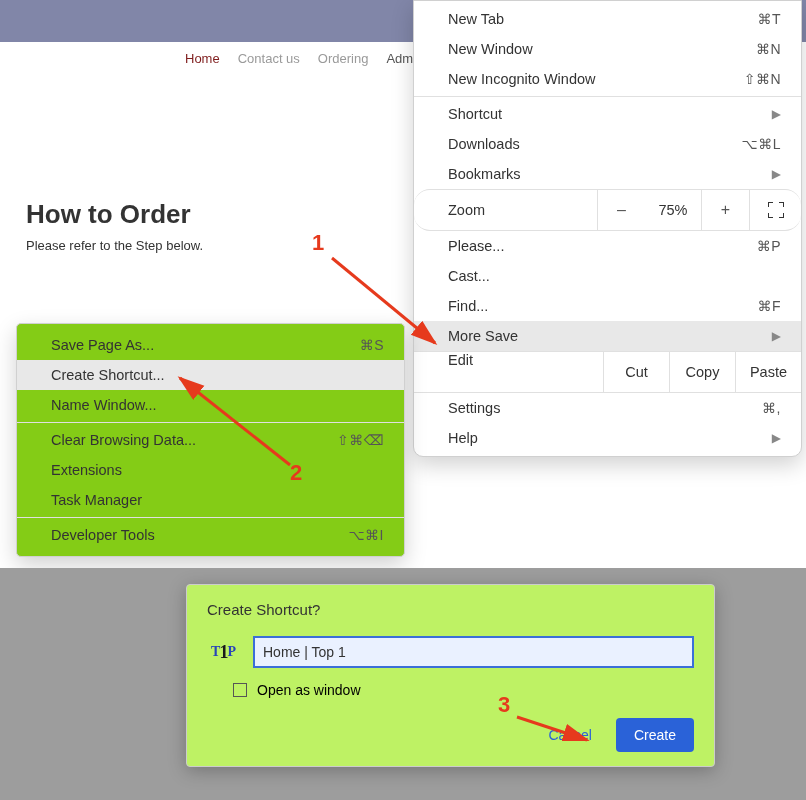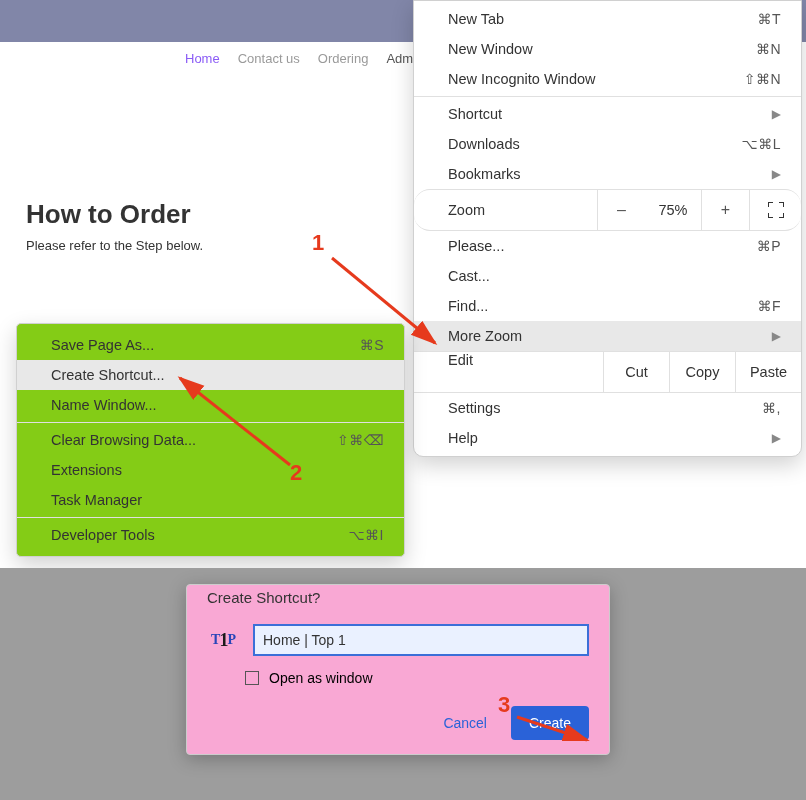--- a/index.html
+++ b/index.html
@@ -20,21 +20,21 @@
     background: #fff;
     height: 32px;
     display: flex;
     align-items: center;
     padding-left: 185px;
     gap: 18px;
     font-size: 13px;
     color: #9a9a9a;
   }
   .nav-strip span { cursor: pointer; }
-  .nav-strip .active { color: #8b5cf6; font-weight: 500; }
+  .nav-strip .active { color: #7f1d1d; font-weight: 500; }
   .nav-strip .dark { color: #555; font-weight: 500; }
   .page-body {
     padding: 30px 26px;
     background: #fff;
     height: 720px;
   }
   .page-title {
     font-size: 26px;
     font-weight: 700;
     color: #333;
@@ -151,26 +151,26 @@
     top: 568px;
     left: 0;
     width: 806px;
     height: 232px;
     background: #9d9d9d;
   }
   .dialog {
     position: absolute;
     top: 584px;
     left: 186px;
-    width: 424px;
-    background: #f9a8d4;
+    width: 529px;
+    background: #bef264;
     border: 1px solid #ccc;
     border-radius: 4px;
     box-shadow: 0 4px 18px rgba(0,0,0,0.25);
-    padding: 4px 20px 14px 20px;
+    padding: 16px 20px 14px 20px;
   }
   .dialog-title { font-size: 15px; margin-bottom: 18px; color: #333; }
   .dialog-row { display: flex; align-items: center; gap: 14px; margin-bottom: 14px; }
   .app-icon {
     width: 32px; height: 22px;
     font-family: Georgia, serif;
     font-weight: bold;
     color: #2845b8;
     font-size: 14px;
     display:flex;align-items:center;justify-content:center;
@@ -179,21 +179,21 @@
   .app-icon .one { color:#1a1a1a; font-size:18px; }
   .dialog-input {
     flex: 1;
     border: 2px solid #3b6fd8;
     padding: 6px 8px;
     font-size: 14px;
     background: #eaf1ff;
     color: #333;
     outline: none;
   }
-  .dialog-check-row { display:flex; align-items:center; gap:10px; margin-left: 38px; margin-bottom: 20px; font-size: 14px; }
+  .dialog-check-row { display:flex; align-items:center; gap:10px; margin-left: 26px; margin-bottom: 20px; font-size: 14px; }
   .checkbox {
     width: 14px; height: 14px;
     border: 1.5px solid #555;
     display: inline-block;
   }
   .dialog-footer { display:flex; justify-content:flex-end; gap: 10px; align-items:center; }
   .btn-cancel { color:#2a62d8; font-size:14px; padding: 8px 14px; cursor:pointer; }
   .btn-create {
     background: #2a62d8;
     color: #fff;
@@ -266,21 +266,21 @@
     <span class="shortcut">⌘P</span>
   </div>
   <div class="menu-item">
     <span>Cast...</span>
   </div>
   <div class="menu-item">
     <span>Find...</span>
     <span class="shortcut">⌘F</span>
   </div>
   <div class="menu-item highlight">
-    <span>More Zoom</span>
+    <span>More Save</span>
     <span class="arrow">▶</span>
   </div>
 
   <div class="edit-row">
     <span class="edit-label">Edit</span>
     <span class="edit-btn">Cut</span>
     <span class="edit-btn">Copy</span>
     <span class="edit-btn">Paste</span>
   </div>
 

